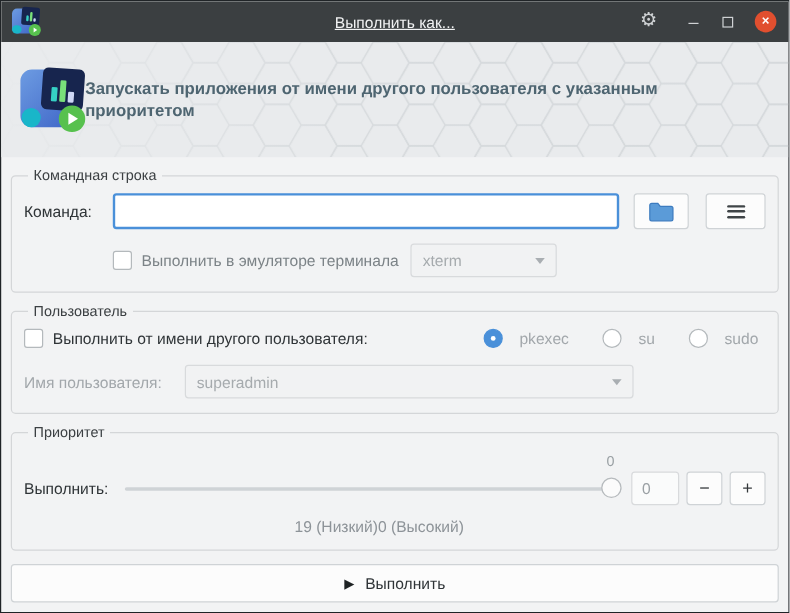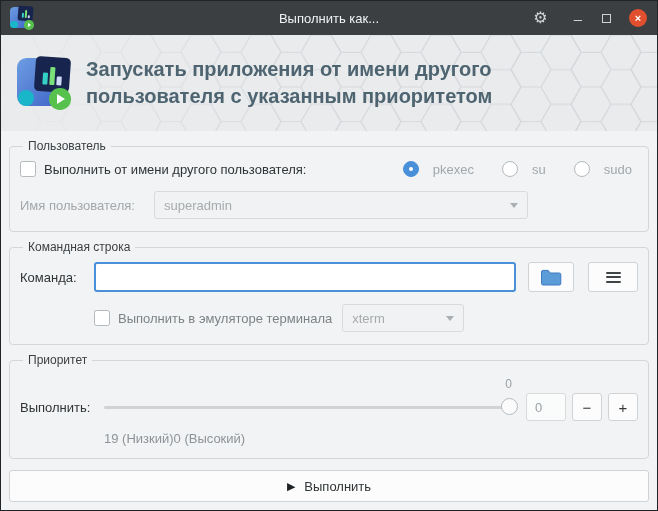--- a/index.html
+++ b/index.html
@@ -16,21 +16,21 @@
 
   
   .titlebar {
     height:34px; flex:0 0 34px;
     background:#3b3f41;
     position:relative;
     display:flex; align-items:center;
   }
   .titlebar .title {
     position:absolute; left:0; right:0; text-align:center;
-    color:#f1f2f3; font-size:13px;
+    color:#f1f2f3; font-size:13px;text-decoration:underline;
   }
   .tb-left { position:absolute; left:9px; top:5px; }
   .tb-controls {
     position:absolute; right:10px; top:0; height:34px;
     display:flex; align-items:center; z-index:2;
   }
   .gear { color:#cfd2d4; font-size:16px; line-height:1; cursor:pointer; margin-right:26px; }
   .btn-min { color:#cfd2d4; font-size:15px; line-height:1; margin-right:20px; cursor:pointer; }
   .btn-max { margin-right:18px; cursor:pointer; display:flex; align-items:center; }
   .max-square { display:block; width:9px; height:9px; border:1.5px solid #cfd2d4; }
@@ -86,22 +86,22 @@
     display:flex; align-items:center;
     padding-left:16px;
   }
   .hexes { position:absolute; left:0; top:0; opacity:.9; }
   .hex-fade {
     position:absolute; inset:0;
     background:linear-gradient(90deg, rgba(233,235,237,.95) 0%, rgba(233,235,237,.15) 45%, rgba(233,235,237,.05) 100%);
   }
   .header .app-icon { z-index:1; flex:0 0 54px; }
   .header-title {
-    z-index:1; margin-left:15px; max-width:530px;
-    font-size:20px; font-weight:bold; color:#4e6571; line-height:1.35;
+    z-index:1; max-width:530px;
+    font-size:14px; font-weight:bold; color:#4e6571; line-height:1.35;
   }
 
   
   .content { flex:1; display:flex; flex-direction:column; padding:0 8px; }
 
   fieldset {
     border:1px solid #d4d6d8; border-radius:4px;
     margin:8px 0 0; padding:4px 10px 12px;
   }
   legend { font-size:12px; color:#3c4043; padding:0 5px; margin-left:3px; }
@@ -194,21 +194,21 @@
     display:flex; align-items:center; padding-left:8px;
     color:#9aa0a4; font-size:13px;
   }
   .spin-btn {
     width:30px; height:28px; flex:0 0 30px; margin-left:6px;
     background:#fcfcfc; border:1px solid #cfd3d6; border-radius:3px;
     display:flex; align-items:center; justify-content:center;
     font-size:15px; color:#34383b; cursor:pointer;
   }
   .row-range-labels {
-    display:flex; justify-content:flex-start;
+    display:flex; justify-content:center;
     margin:10px 110px 0 84px;
     font-size:13px; color:#8d9398;
   }
 
   
   .run-btn {
     margin-top:auto; margin-bottom:8px;
     height:32px; flex:0 0 32px;
     background:#fcfcfc; border:1px solid #cfd3d6; border-radius:3px;
     display:flex; align-items:center; justify-content:center; gap:9px;
@@ -274,20 +274,48 @@
       <span class="ai-play">
           <span class="ai-play-tri"></span>
         </span>
     </span>
     <div class="header-title">Запускать приложения от имени другого пользователя с указанным приоритетом</div>
   </div>
 
   <div class="content">
 
     <fieldset>
+      <legend>Командная строка</legend>
+      <div class="row-command">
+        <span class="label">Команда:</span>
+        <input class="cmd-input" type="text" value="" style="">
+        <span class="tool-btn folder-btn">
+          <svg width="22" height="17" viewBox="0 0 22 17">
+            <path d="M1.5 3 a1.6 1.6 0 0 1 1.6 -1.6 h5.1 l2 2.6 h9 a1.6 1.6 0 0 1 1.6 1.6 v8.8 a1.6 1.6 0 0 1 -1.6 1.6 h-16.1 a1.6 1.6 0 0 1 -1.6 -1.6 z" fill="#5b9bd8" stroke="#3c7bbf" stroke-width="1"></path>
+          </svg>
+        </span>
+        <span class="tool-btn menu-btn">
+          <span class="menu-lines">
+              <span></span>
+              <span></span>
+              <span></span>
+            </span>
+        </span>
+      </div>
+      <div class="row-terminal">
+        <span class="checkbox"></span>
+        <span class="label mid">Выполнить в эмуляторе терминала</span>
+        <span class="select sel-terminal">
+          <span>xterm</span>
+          <span class="sel-arrow"></span>
+        </span>
+      </div>
+    </fieldset>
+
+    <fieldset>
       <legend>Пользователь</legend>
       <div class="row-runas">
         <span class="checkbox"></span>
         <span class="label">Выполнить от имени другого пользователя:</span>
         <span class="radio-group">
           <span class="radio-item">
             <span class="radio checked"></span>
             <span class="label dim">pkexec</span>
           </span>
           <span class="radio-item">
@@ -303,48 +331,20 @@
       <div class="row-username">
         <span class="label dim">Имя пользователя:</span>
         <span class="select sel-username">
           <span>superadmin</span>
           <span class="sel-arrow"></span>
         </span>
       </div>
     </fieldset>
 
     <fieldset>
-      <legend>Командная строка</legend>
-      <div class="row-command">
-        <span class="label">Команда:</span>
-        <input class="cmd-input" type="text" value="" style="">
-        <span class="tool-btn folder-btn">
-          <svg width="22" height="17" viewBox="0 0 22 17">
-            <path d="M1.5 3 a1.6 1.6 0 0 1 1.6 -1.6 h5.1 l2 2.6 h9 a1.6 1.6 0 0 1 1.6 1.6 v8.8 a1.6 1.6 0 0 1 -1.6 1.6 h-16.1 a1.6 1.6 0 0 1 -1.6 -1.6 z" fill="#5b9bd8" stroke="#3c7bbf" stroke-width="1"></path>
-          </svg>
-        </span>
-        <span class="tool-btn menu-btn">
-          <span class="menu-lines">
-              <span></span>
-              <span></span>
-              <span></span>
-            </span>
-        </span>
-      </div>
-      <div class="row-terminal">
-        <span class="checkbox"></span>
-        <span class="label mid">Выполнить в эмуляторе терминала</span>
-        <span class="select sel-terminal">
-          <span>xterm</span>
-          <span class="sel-arrow"></span>
-        </span>
-      </div>
-    </fieldset>
-
-    <fieldset>
       <legend>Приоритет</legend>
       <div class="slider-value-row">0</div>
       <div class="row-slider">
         <span class="label">Выполнить:</span>
         <span class="slider">
           <span class="slider-track"></span>
           <span class="slider-handle"></span>
         </span>
         <span class="spin-value">0</span>
         <span class="spin-btn">−</span>

